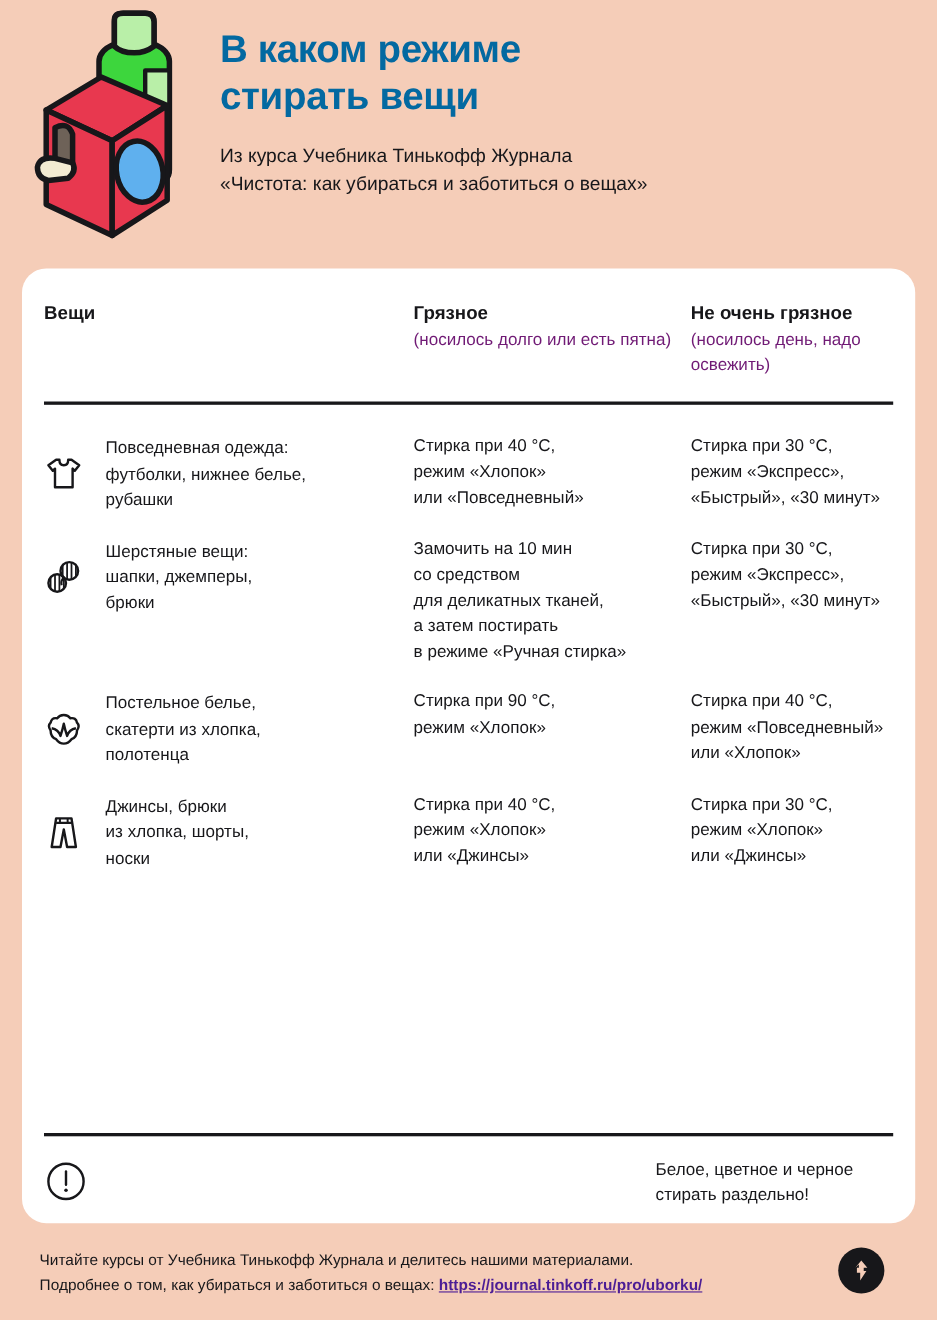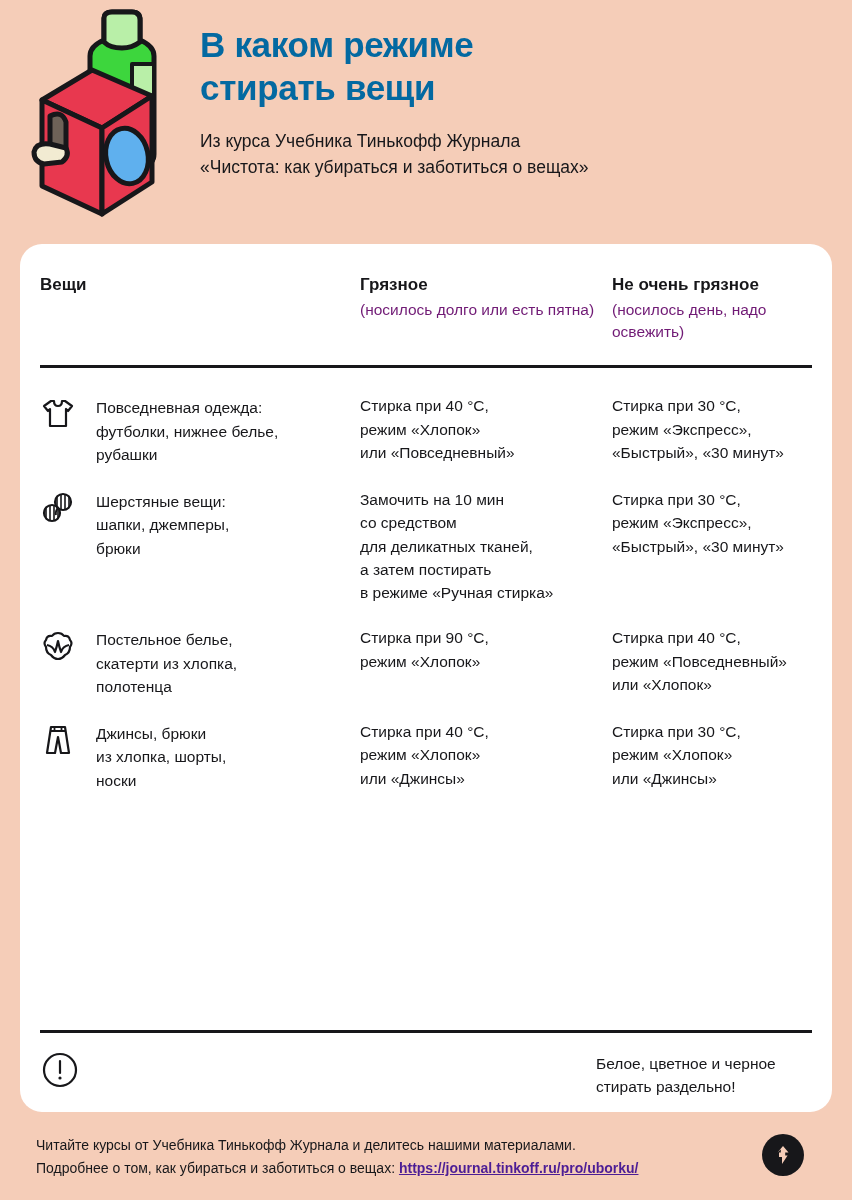--- a/index.html
+++ b/index.html
@@ -71,25 +71,26 @@
   }
 
   .row {
     display: flex;
     align-items: flex-start;
   }
   .col-items {
     width: 320px;
     flex: 0 0 320px;
     display: flex;
-    align-items: flex-start;
+    align-items: center;
   }
   .col-dirty {
     width: 252px;
     flex: 0 0 252px;
+    margin-left: 16px;
   }
   .col-light {
     width: 216px;
     flex: 0 0 216px;
   }
 
   
   .thead {
     padding-top: 12px;
     padding-bottom: 0;
@@ -154,21 +155,21 @@
     top: 786px;
     height: 3px;
     background: #17171A;
   }
   .note {
     position: absolute;
     left: 20px;
     right: 20px;
     top: 806px;
     display: flex;
-    align-items: flex-start;
+    align-items: center;
   }
   .note-icon {
     width: 40px;
     flex: 0 0 40px;
     height: 40px;
   }
   .note-icon svg {
     display: block;
     width: 40px;
     height: 40px;

